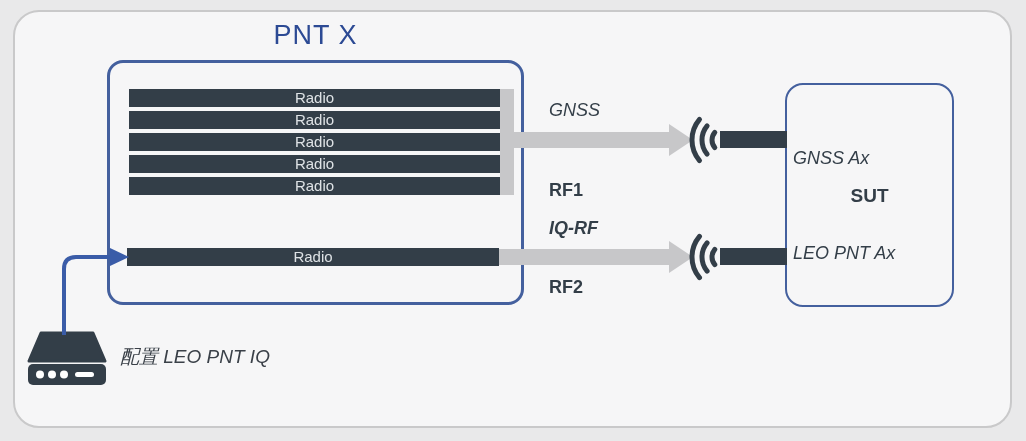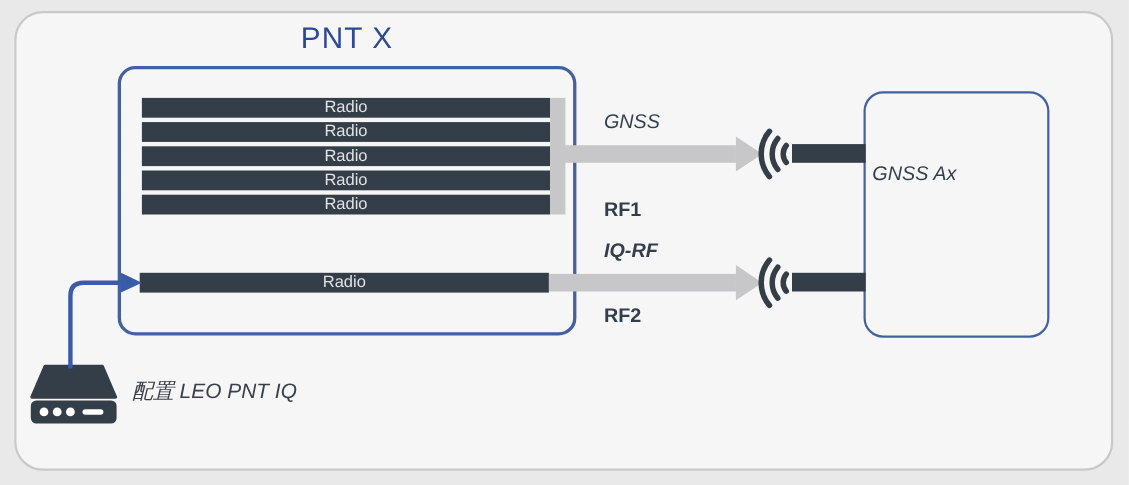--- a/index.html
+++ b/index.html
@@ -109,20 +109,22 @@
       <path d="M19.1 20.9 A22 22 0 0 0 19.1 49.1"></path>
       <path d="M26.8 27.3 A12 12 0 0 0 26.8 42.7"></path>
     </g>
   </svg>
 
   <div class="ant-bar an1"></div>
   <div class="ant-bar an2"></div>
 
   <div class="sut-box"></div>
   <div class="sut-ax ax1">GNSS Ax</div>
+  <div class="sut-label">SUT</div>
+  <div class="sut-ax ax2">LEO PNT Ax</div>
 
   <svg class="disk-connector" viewBox="0 0 90 100">
     <path d="M14 95 L14 29 Q14 17 26 17 L60 17" fill="none" stroke="#3a5ca8" stroke-width="4"></path>
     <polygon points="60,8 60,26 79,17" fill="#3a5ca8"></polygon>
   </svg>
 
   <svg class="disk-icon" viewBox="0 0 80 56">
     <path d="M14 2 L66 2 L78 30 L2 30 Z" fill="#333e48" stroke="#333e48" stroke-width="3" stroke-linejoin="round"></path>
     <rect x="1" y="33" width="78" height="21" rx="5" fill="#333e48"></rect>
     <circle cx="13" cy="43.5" r="4" fill="#ffffff"></circle>

